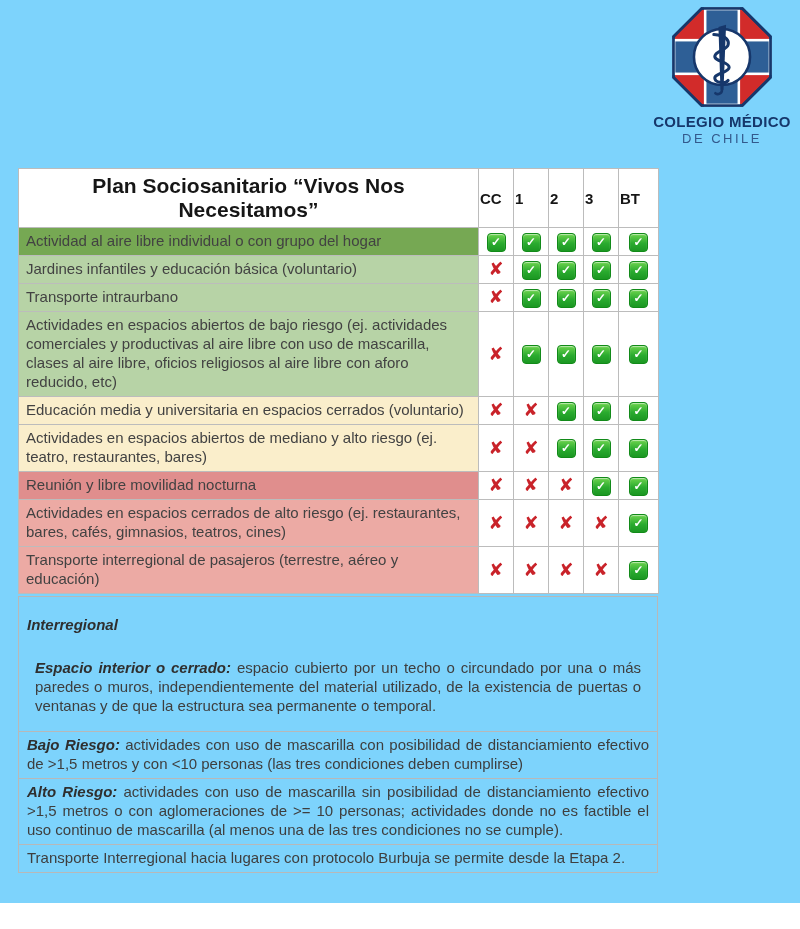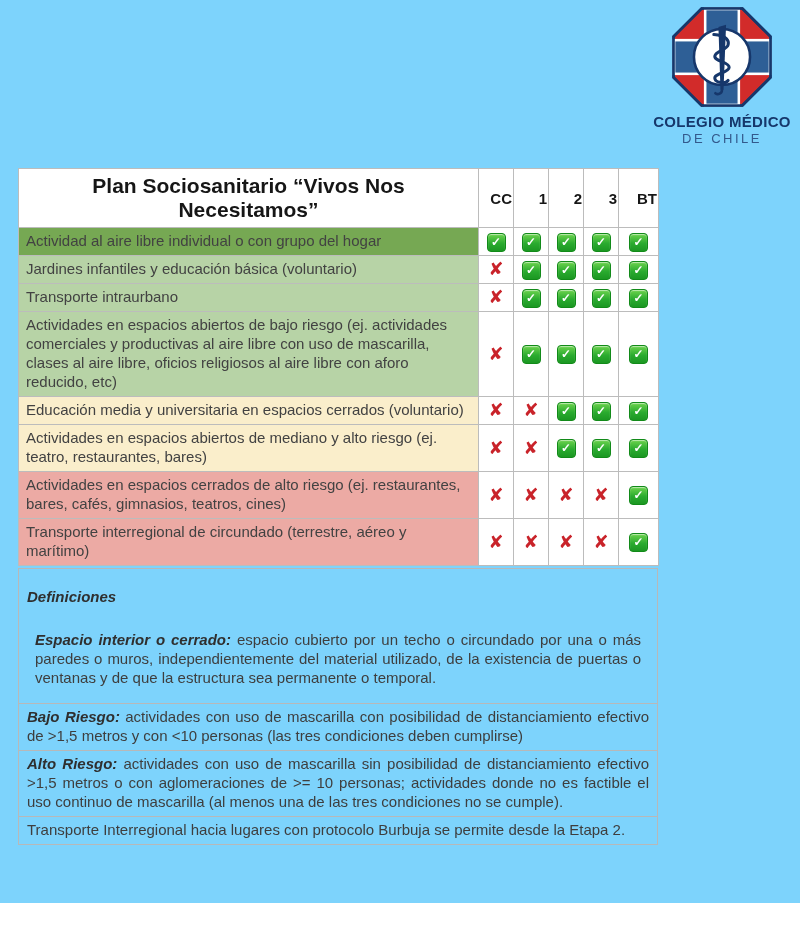--- a/index.html
+++ b/index.html
@@ -13,21 +13,21 @@
   .logo svg { width:102px; height:102px; display:block; margin:0 auto; }
   .logo-title { font-size:15px; font-weight:bold; color:var(--logo-navy,#16376b); letter-spacing:.3px; margin-top:5px; white-space:nowrap; }
   .logo-sub { font-size:13px; color:#33598c; letter-spacing:2.5px; margin-top:1px; }
 
   
   .content { position:absolute; left:18px; top:168px; width:640px; }
 
   table { border-collapse:collapse; width:100%; table-layout:fixed; }
   th, td { border:1px solid #bcbcbc; }
   th.title-cell { font-size:21px; font-weight:bold; color:#161616; text-align:center; padding:5px 4px; background:#fff; }
-  th.col-cell   { font-size:15px; font-weight:bold; color:#161616; text-align:right; background:#fff; }
+  th.col-cell   { font-size:15px; font-weight:bold; color:#161616; text-align:left; background:#fff; }
   td.desc { font-size:15px; line-height:19px; padding:3px 7px 5px; vertical-align:bottom; color:#424242; }
   td.mark { text-align:center; vertical-align:middle; background:#ffffff; padding:2px 0; }
 
   .tone-dark-green  { background:var(--row-dark-green,#76a853); }
   .tone-light-green { background:var(--row-light-green,#b7d3a6); }
   .tone-yellow      { background:var(--row-yellow,#faeecb);margin-top:40px; }
   .tone-pink        { background:var(--row-pink,#e08e8d); }
   .tone-salmon      { background:var(--row-salmon,#ecaaa4);margin-left:11px; }
   .tone-red         { background:var(--row-red,#d96b69); }
 
@@ -133,41 +133,49 @@
           </tr>
           <tr>
             <td class="desc tone-yellow">Actividades en espacios abiertos de mediano y alto riesgo (ej. teatro, restaurantes, bares)</td>
             <td class="mark"><span class="xm">✘</span></td>
             <td class="mark"><span class="xm">✘</span></td>
             <td class="mark"><span class="chk">✓</span></td>
             <td class="mark"><span class="chk">✓</span></td>
             <td class="mark"><span class="chk">✓</span></td>
           </tr>
           <tr>
+            <td class="desc tone-pink">Reunión y libre movilidad nocturna</td>
+            <td class="mark"><span class="xm">✘</span></td>
+            <td class="mark"><span class="xm">✘</span></td>
+            <td class="mark"><span class="xm">✘</span></td>
+            <td class="mark"><span class="chk">✓</span></td>
+            <td class="mark"><span class="chk">✓</span></td>
+          </tr>
+          <tr>
             <td class="desc tone-salmon">Actividades en espacios cerrados de alto riesgo (ej. restaurantes, bares, cafés, gimnasios, teatros, cines)</td>
             <td class="mark"><span class="xm">✘</span></td>
             <td class="mark"><span class="xm">✘</span></td>
             <td class="mark"><span class="xm">✘</span></td>
             <td class="mark"><span class="xm">✘</span></td>
             <td class="mark"><span class="chk">✓</span></td>
           </tr>
           <tr>
-            <td class="desc tone-salmon">Transporte interregional de circundado (terrestre, aéreo y marítimo)</td>
+            <td class="desc tone-salmon">Transporte interregional de pasajeros (terrestre, aéreo y educación)</td>
             <td class="mark"><span class="xm">✘</span></td>
             <td class="mark"><span class="xm">✘</span></td>
             <td class="mark"><span class="xm">✘</span></td>
             <td class="mark"><span class="xm">✘</span></td>
             <td class="mark"><span class="chk">✓</span></td>
           </tr>
         </tbody>
     </table>
 
     <div class="defs">
       <div class="def-block intro">
-        <p class="def-heading">Definiciones</p>
+        <p class="def-heading">Interregional</p>
         <p class="def-para"><span class="def-term">Espacio interior o cerrado:</span> <span>espacio cubierto por un techo o circundado por una o más paredes o muros, independientemente del material utilizado, de la existencia de puertas o ventanas y de que la estructura sea permanente o temporal.</span></p>
       </div>
 
     <div class="def-block"><span class="def-term">Bajo Riesgo:</span> <span>actividades con uso de mascarilla con posibilidad de distanciamiento efectivo de &gt;1,5 metros y con &lt;10 personas (las tres condiciones deben cumplirse)</span></div>
         <div class="def-block"><span class="def-term">Alto Riesgo:</span> <span>actividades con uso de mascarilla sin posibilidad de distanciamiento efectivo &gt;1,5 metros o con aglomeraciones de &gt;= 10 personas; actividades donde no es factible el uso continuo de mascarilla (al menos una de las tres condiciones no se cumple).</span></div>
         <div class="def-block"><span>Transporte Interregional hacia lugares con protocolo Burbuja se permite desde la Etapa 2.</span></div>
       </div>
   </div>
 
 </div>

